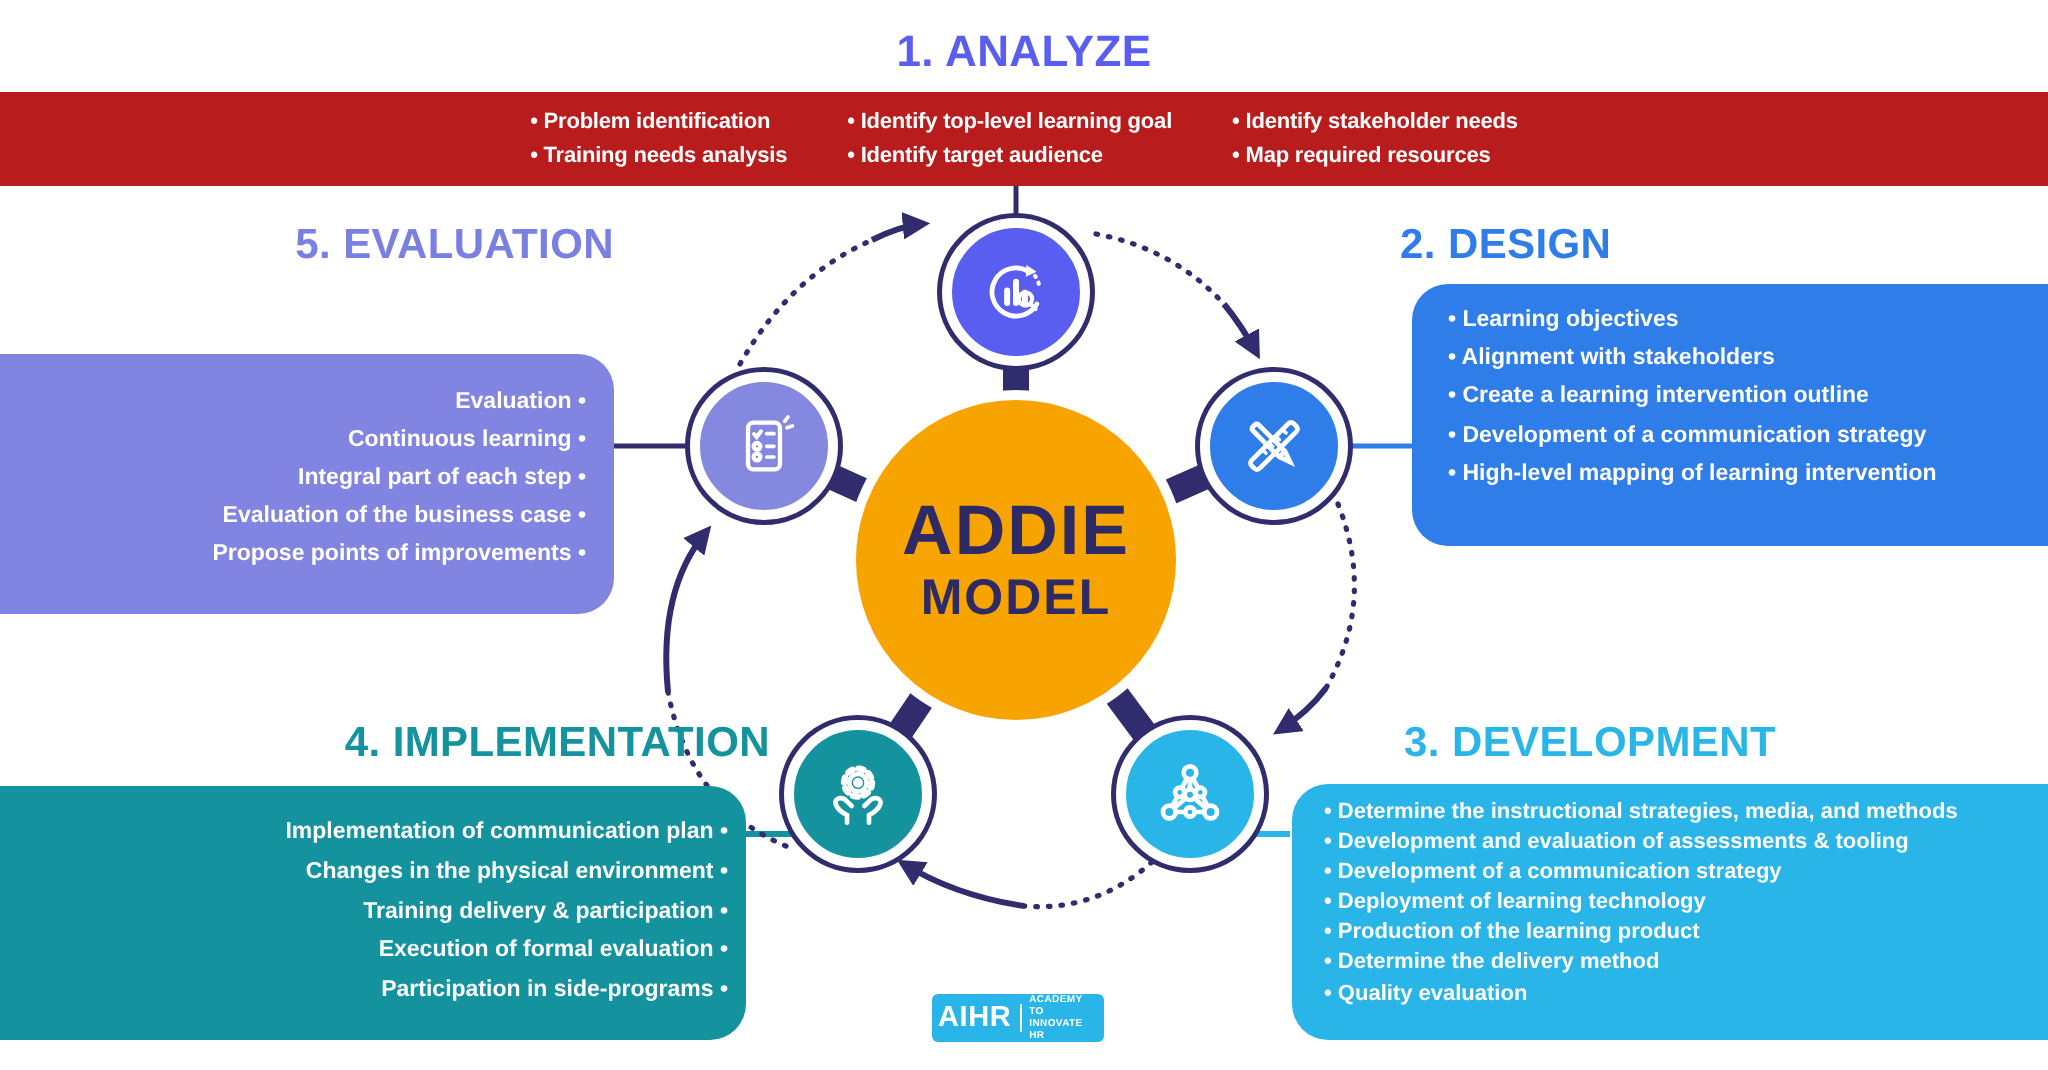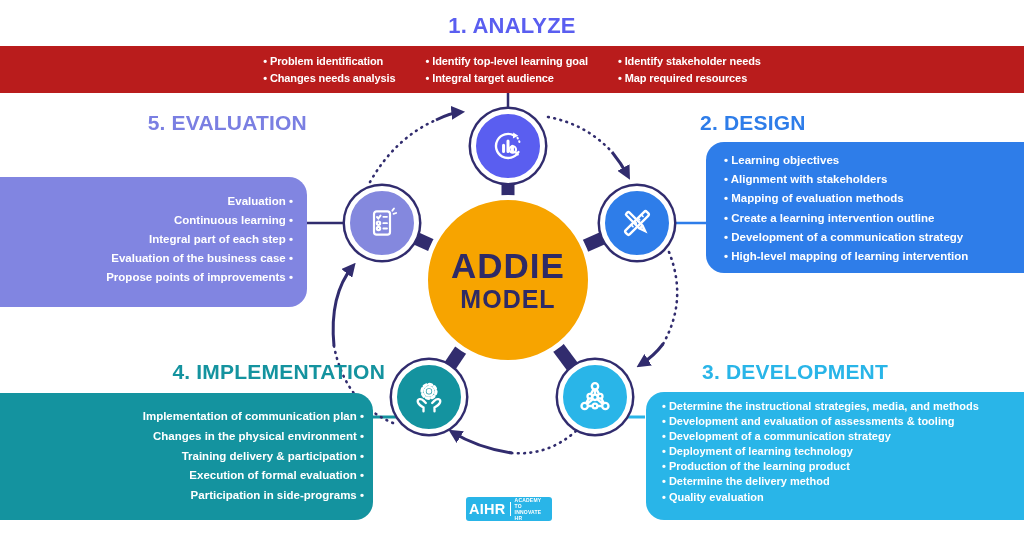--- a/index.html
+++ b/index.html
@@ -104,25 +104,25 @@
 
   <div class="sec-title t-analyze">1. ANALYZE</div>
   <div class="sec-title t-design">2. DESIGN</div>
   <div class="sec-title t-development">3. DEVELOPMENT</div>
   <div class="sec-title t-implementation">4. IMPLEMENTATION</div>
   <div class="sec-title t-evaluation">5. EVALUATION</div>
 
   <div class="banner">
     <div class="banner-col">
       <p>Problem identification</p>
-      <p>Changes needs analysis</p>
+      <p>Training needs analysis</p>
     </div>
     <div class="banner-col">
       <p>Identify top-level learning goal</p>
-      <p>Integral target audience</p>
+      <p>Identify target audience</p>
     </div>
     <div class="banner-col">
       <p>Identify stakeholder needs</p>
       <p>Map required resources</p>
     </div>
   </div>
 
   <div class="box box-eval">
     <ul>
       <li>Evaluation</li>
@@ -130,21 +130,20 @@
       <li>Integral part of each step</li>
       <li>Evaluation of the business case</li>
       <li>Propose points of improvements</li>
     </ul>
   </div>
 
   <div class="box box-design">
     <ul>
       <li>Learning objectives</li>
       <li>Alignment with stakeholders</li>
-      <li>Mapping of evaluation methods</li>
       <li>Create a learning intervention outline</li>
       <li>Development of a communication strategy</li>
       <li>High-level mapping of learning intervention</li>
     </ul>
   </div>
 
   <div class="box box-impl">
     <ul>
       <li>Implementation of communication plan</li>
       <li>Changes in the physical environment</li>

